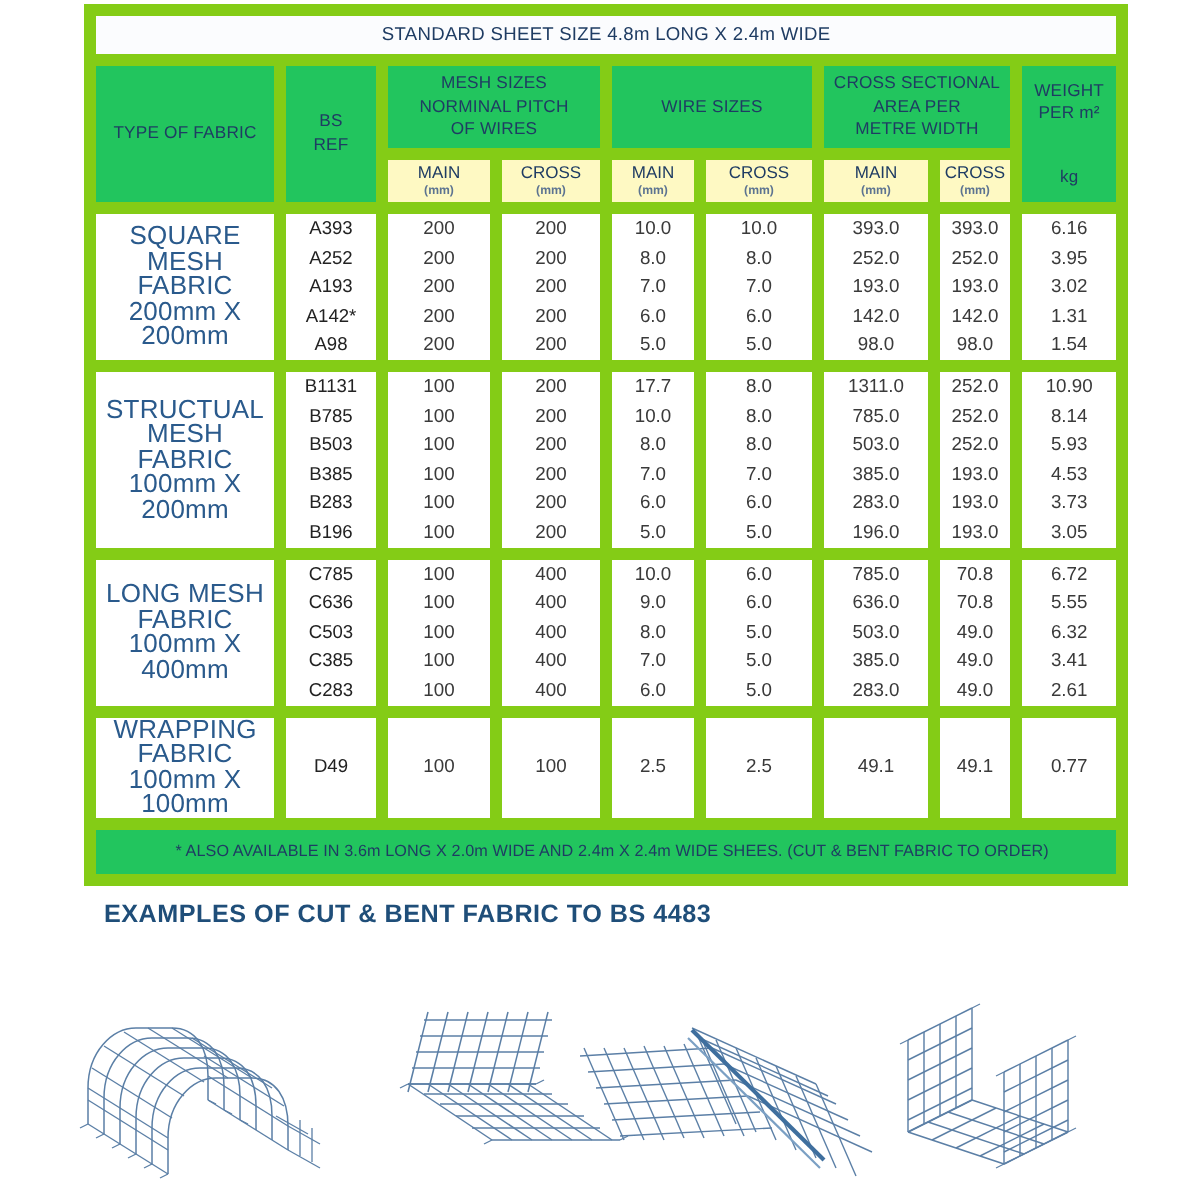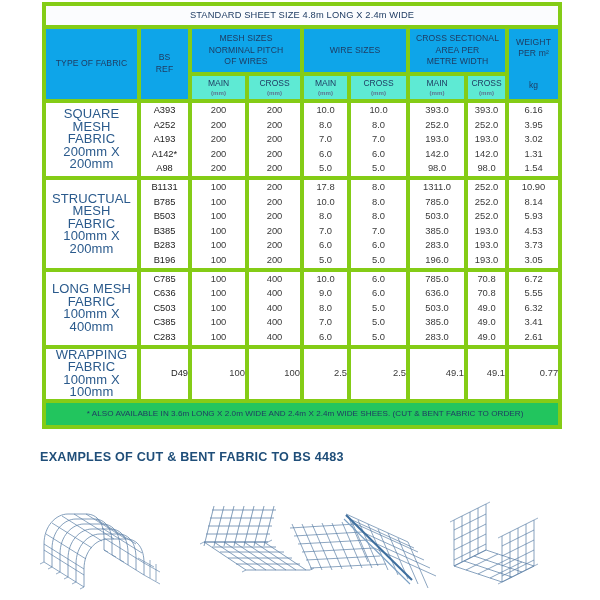--- a/index.html
+++ b/index.html
@@ -22,52 +22,52 @@
     left: 42px; top: 2px;
     width: 516px;
   }
   table.spec {
     width: 100%;
     border-collapse: collapse;
     table-layout: fixed;
     color: #1f3c63;
   }
   table.spec td, table.spec th {
-    border: 4px solid #84cc16;
+    border: 6px solid #84cc16;
     padding: 0;
     text-align: center;
     vertical-align: middle;
     font-weight: normal;
   }
 
   
   .banner {
     background: #fbfcfe;
     font-size: 9.3px;
     font-weight: bold;
     letter-spacing: 0.15px;
     color: #1f3c63;
     height: 19px;
     line-height: 19px;
   }
 
   
   .hgroup {
-    background: #0ea5e9;
+    background: #22c55e;
     font-size: 8.6px;
     font-weight: bold;
     letter-spacing: 0.1px;
     color: #1f3c63;
     height: 47px;
     line-height: 11.6px;
     padding: 0 2px !important;
   }
   
   .hsub {
-    background: #5eead4;
+    background: #fef9c3;
     height: 27px;
     font-size: 8.5px;
     font-weight: bold;
     color: #1f3c63;
     line-height: 10px;
     margin-left: 40px;
   }
   .hsub .unit {
     display: block;
     font-size: 6.1px;
@@ -95,38 +95,38 @@
     color: #3a3a3a;
     white-space: nowrap;
   }
   .stack.ref .ln {
     font-weight: normal;
     color: #222222;
     font-size: 9.3px;
   }
 
   
-  .single .ln { height: 14.6px; line-height: 14.6px; text-align: right; }
+  .single .ln { height: 14.6px; line-height: 14.6px; }
 
   .footnote {
     background: #22c55e;
     font-size: 8.1px;
     font-weight: bold;
     color: #1f3c63;
     height: 22px;
     line-height: 22px;
     letter-spacing: 0.05px;
     text-align: left;
     padding-left: 6px !important;
   }
 
   
   .examples-heading {
     position: absolute;
-    left: 40px; top: 450px;
+    left: 52px; top: 450px;
     font-size: 12.6px;
     font-weight: bold;
     color: #1f4e79;
     letter-spacing: 0.25px;
   }
 
   
   .illus {
     position: absolute;
     top: 488px;
@@ -302,21 +302,21 @@
             </td>
             <td class="stack ">
               <div class="ln">200</div>
               <div class="ln">200</div>
               <div class="ln">200</div>
               <div class="ln">200</div>
               <div class="ln">200</div>
               <div class="ln">200</div>
             </td>
             <td class="stack ">
-              <div class="ln">17.8</div>
+              <div class="ln">17.7</div>
               <div class="ln">10.0</div>
               <div class="ln">8.0</div>
               <div class="ln">7.0</div>
               <div class="ln">6.0</div>
               <div class="ln">5.0</div>
             </td>
             <td class="stack ">
               <div class="ln">8.0</div>
               <div class="ln">8.0</div>
               <div class="ln">8.0</div>

